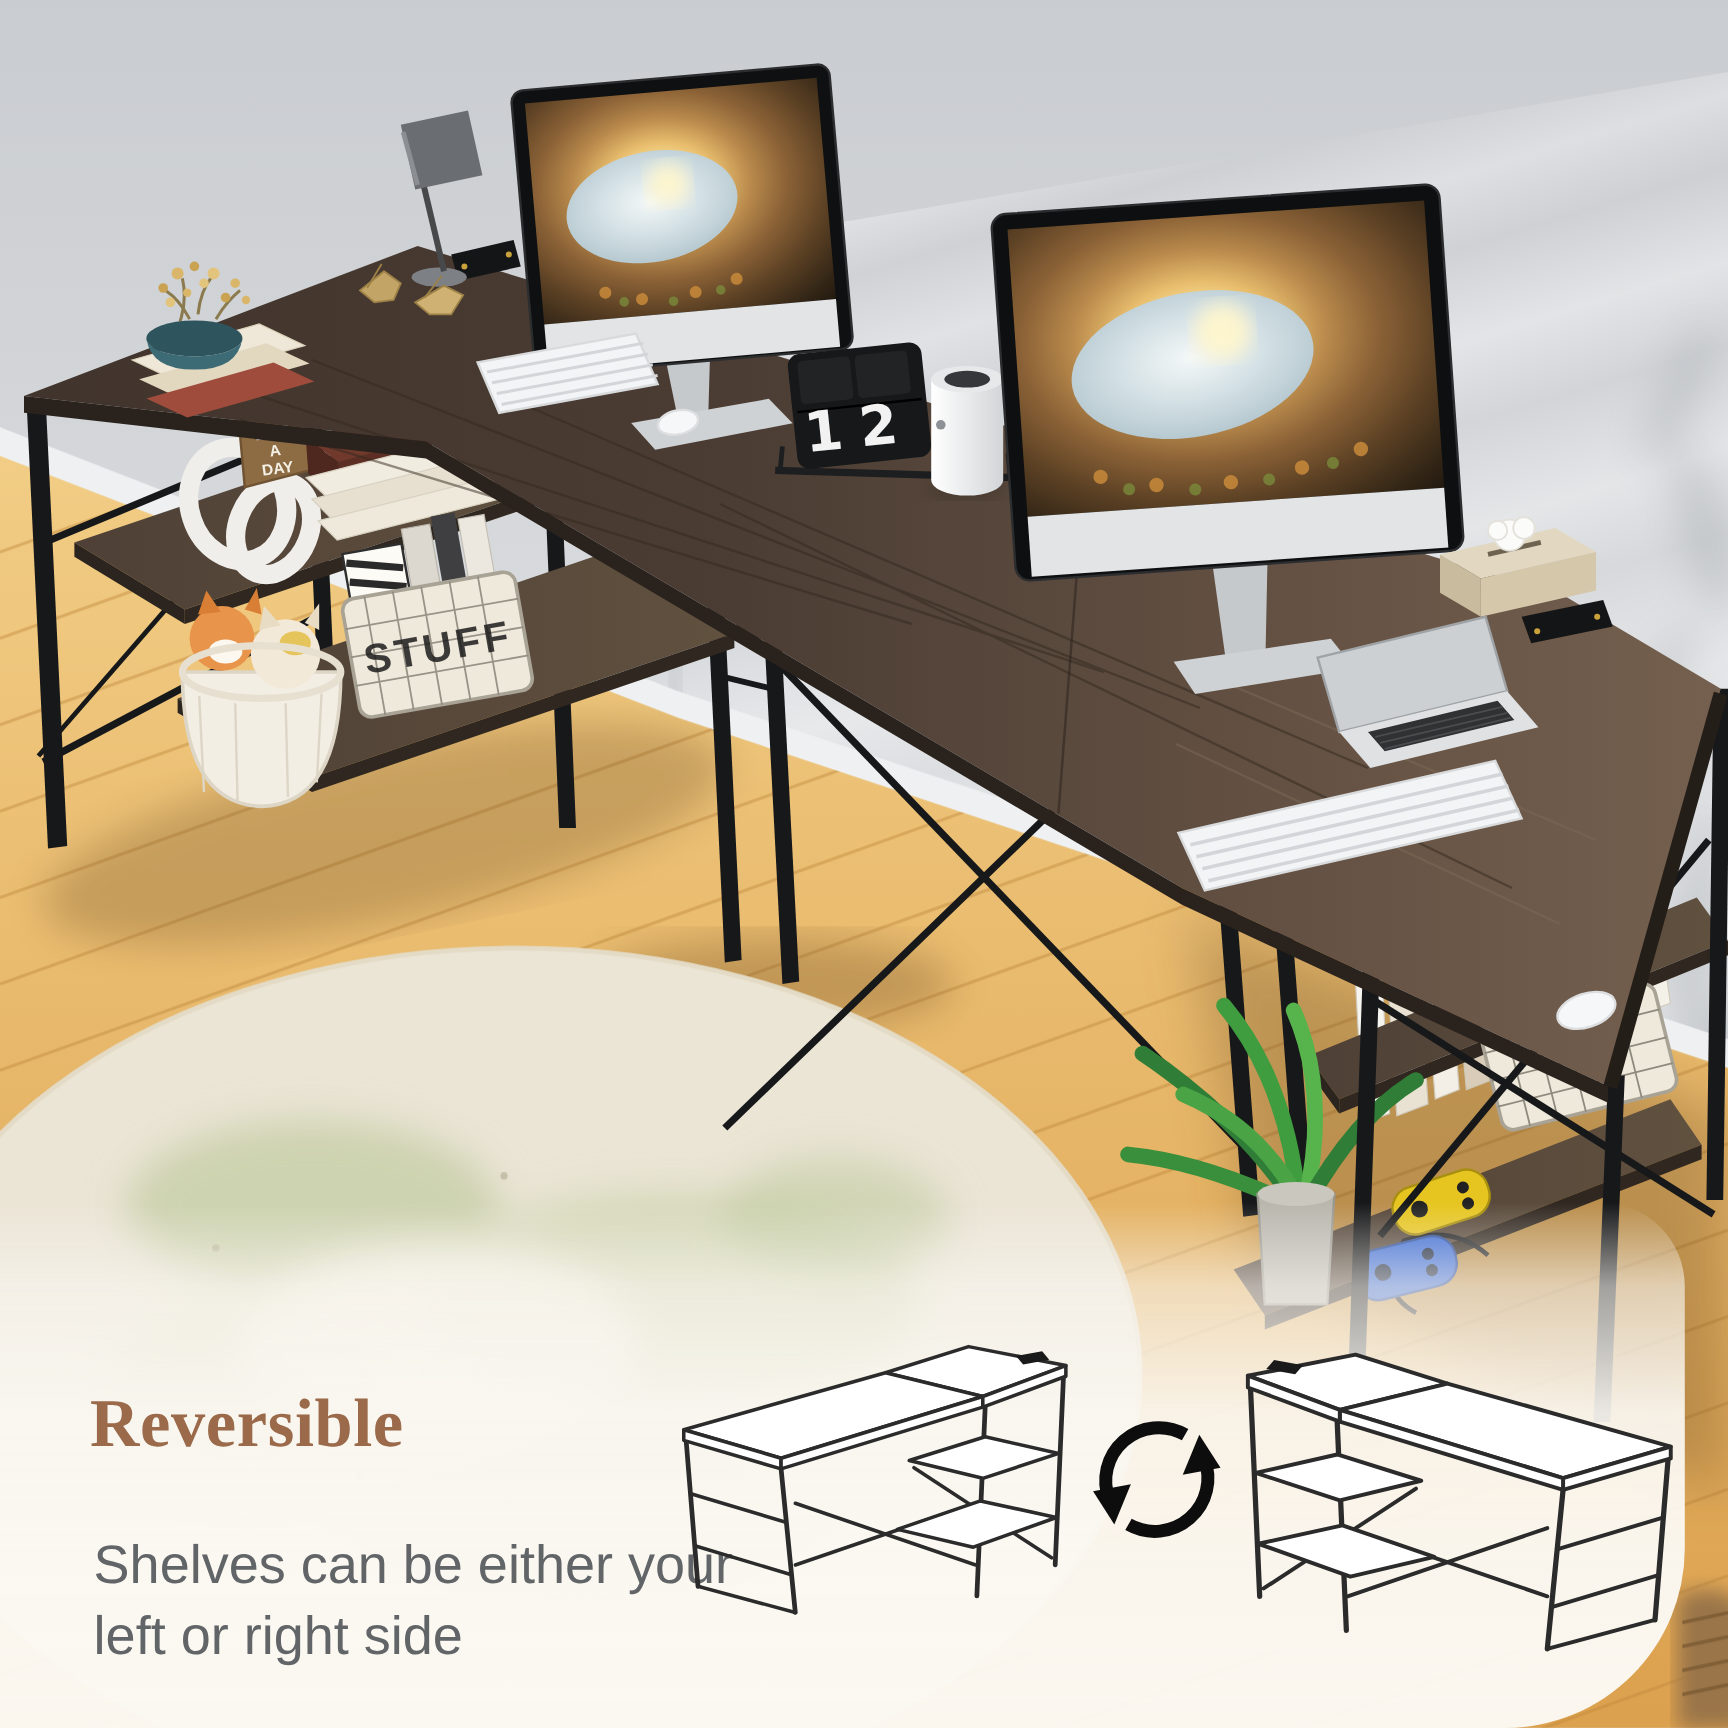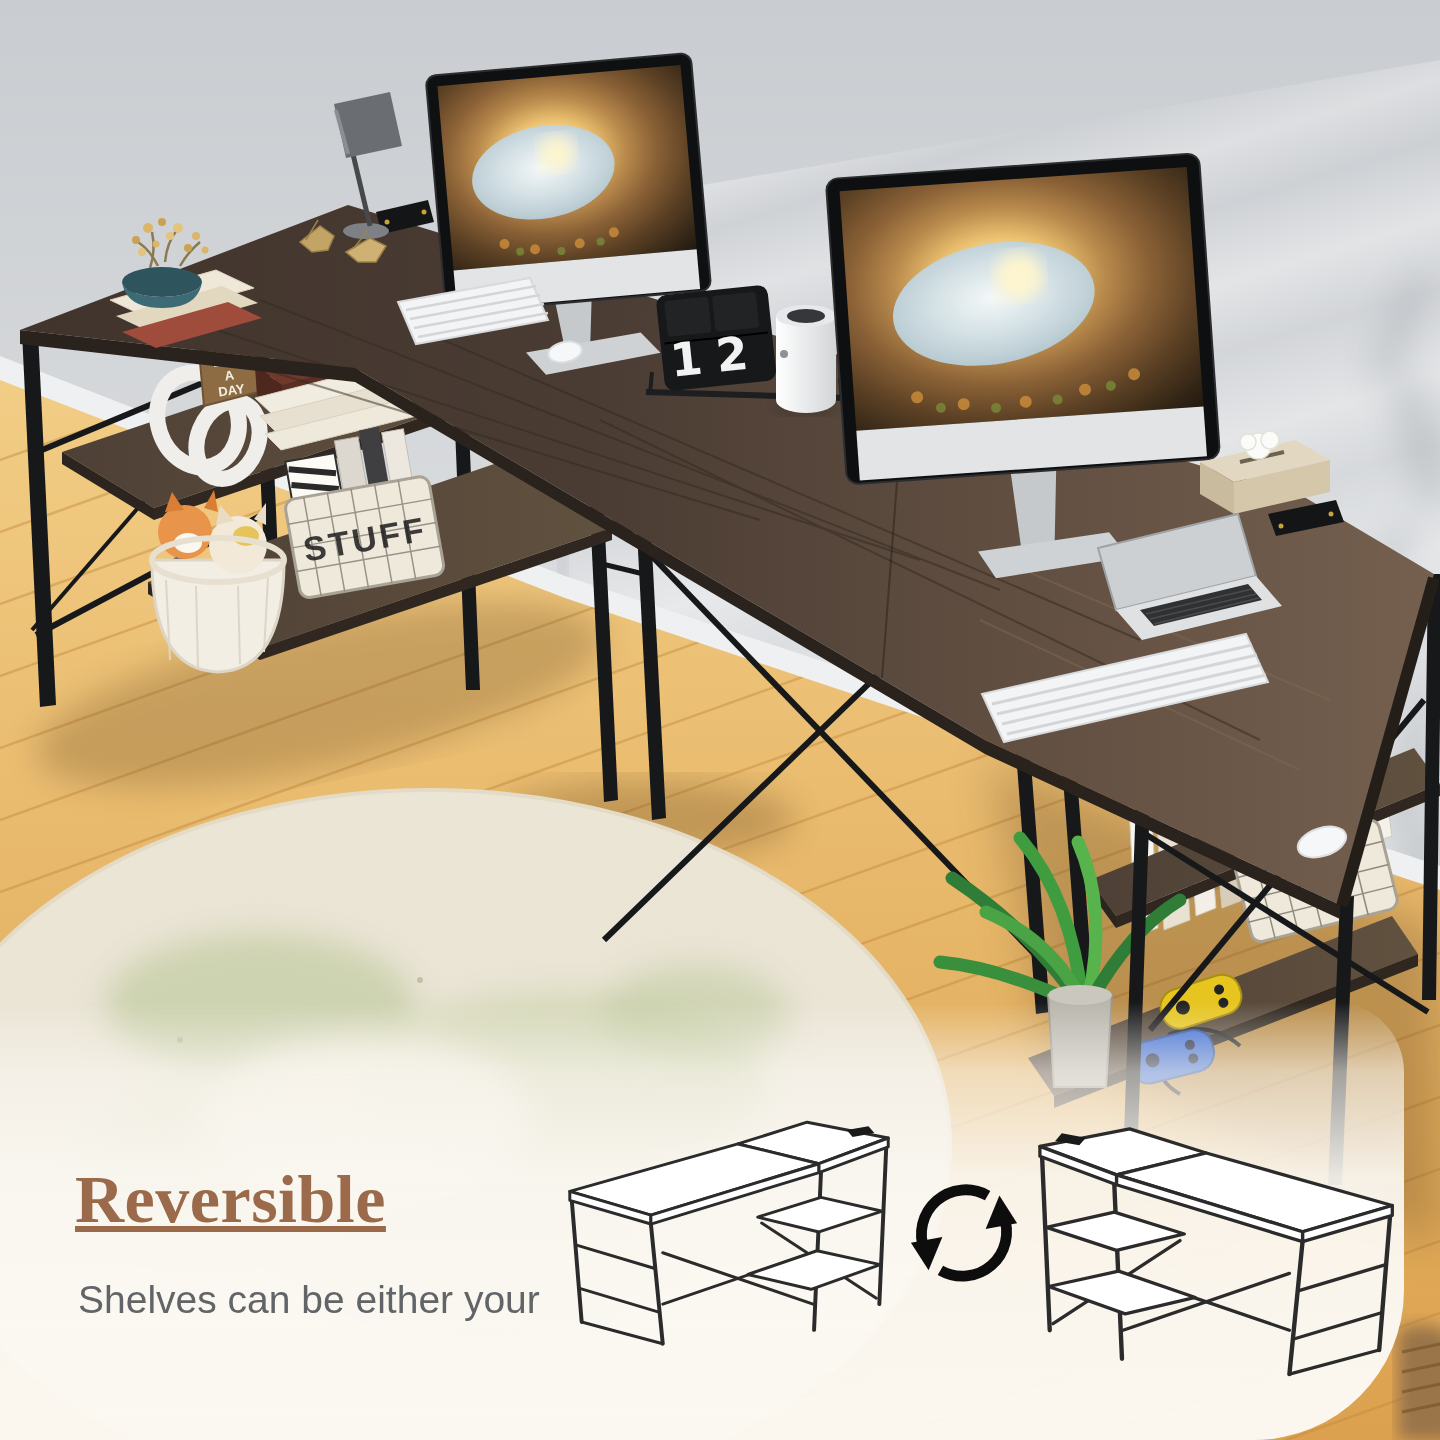--- a/index.html
+++ b/index.html
@@ -6,24 +6,24 @@
   .canvas{position:relative;width:1440px;height:1440px;overflow:hidden;
           font-family:"Liberation Sans",sans-serif;background:#d6d9db;}
   .scene{position:absolute;left:0;top:0;width:1440px;height:1440px;display:block;}
   
   .overlay{position:absolute;left:0;top:1002px;right:36px;bottom:0;
     border-radius:0 70px 150px 0;
     background:linear-gradient(180deg,rgba(249,246,240,0) 0%,rgba(249,246,240,.62) 16%,
                rgba(250,247,241,.93) 40%,rgba(251,248,242,.97) 70%,rgba(251,248,242,.98) 100%);}
   .headline{position:absolute;left:75px;top:120px;
     font-family:"Liberation Serif",serif;font-weight:bold;
-    font-size:68px;line-height:.94;color:#9a6a4a;letter-spacing:.5px;text-decoration:underline;}
+    font-size:57px;line-height:.94;color:#9a6a4a;letter-spacing:.5px;}
   .headline span{display:block;}
   .subheadline{position:absolute;left:78px;top:272px;margin:0;
-    font-size:39px;line-height:1.32;color:#626567;}
+    font-size:45px;line-height:1.32;color:#626567;}
   .subheadline span{display:block;}
   .sketch{position:absolute;}
   .sketch-left{left:552px;top:92px;width:356px;height:268px;}
   .sketch-right{left:1018px;top:96px;width:394px;height:296px;}
   .rotate-icon{position:absolute;left:905px;top:170px;width:118px;height:118px;}
   .hiddendefs{position:absolute;width:0;height:0;overflow:hidden;}
 </style>
 </head>
 <body>
 
@@ -568,20 +568,21 @@
     </g>
   </defs>
 </svg>
 
 <div class="overlay">
   <h1 class="headline">
     <span>Reversible</span>
   </h1>
   <p class="subheadline">
     <span>Shelves can be either your</span>
+    <span>left or right side</span>
   </p>
 
   <svg class="sketch sketch-left" viewBox="0 0 360 270">
     <use href="#sketchDesk"></use>
   </svg>
 
   <svg class="rotate-icon" viewBox="0 0 120 120">
     <g fill="none" stroke="#0d0d0d" stroke-width="11">
       <path d="M84 24 A45 45 0 0 0 20 80"></path>
       <path d="M36 100 A45 45 0 0 0 100 44"></path>

